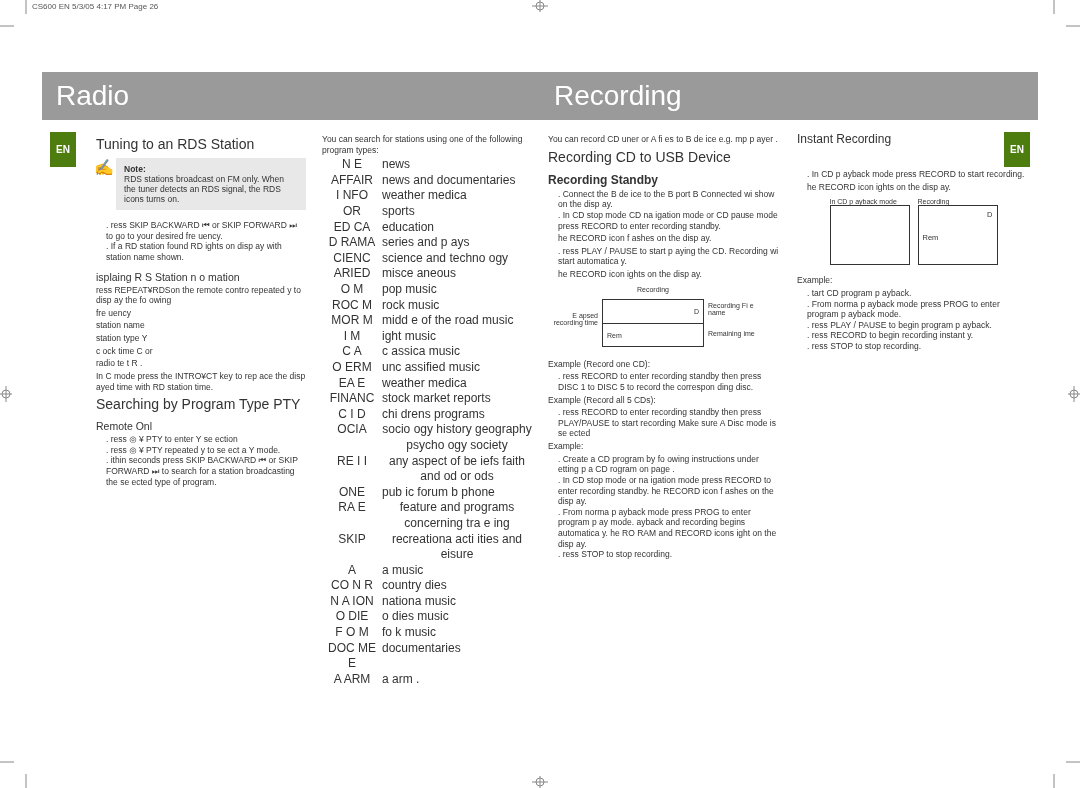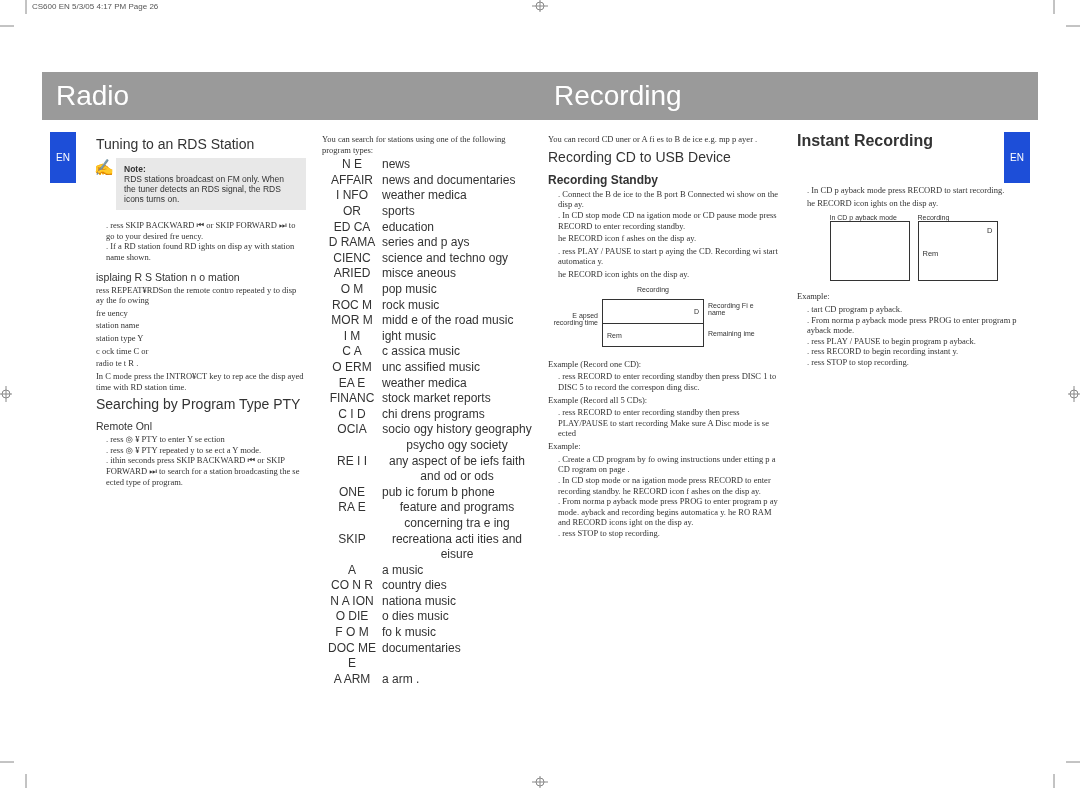--- a/index.html
+++ b/index.html
@@ -42,25 +42,25 @@
     color: #fff;
     font-size: 28px;
     font-weight: 300;
     display: flex;
     align-items: center;
     padding-left: 14px;
     margin-bottom: 12px;
   }
   .lang-badge {
     display: inline-block;
-    background: #1d4ed8;
+    background: #4d7c0f;
     color: #fff;
     font-size: 10px;
-    font-weight: normal;
-    padding: 20px 6px;
+    font-weight: bold;
+    padding: 12px 6px;
     vertical-align: top;
   }
   .cols {
     display: flex;
     gap: 16px;
     padding: 0 8px;
   }
   .col { flex: 1; }
   h2.sect {
     font-size: 14px;
@@ -80,21 +80,21 @@
     position: relative;
   }
   .note-icon {
     position: absolute;
     left: -22px;
     top: 0;
     width: 20px;
     height: 20px;
     font-size: 16px;
   }
-  p, ul { margin: 2px 0; font-size: 8.5px; line-height: 1.25; font-family: Liberation Serif, serif; }
+  p, ul { margin: 2px 0; font-size: 8.5px; line-height: 1.25; }
   ul { padding-left: 10px; list-style: none; }
   ul li::before { content: ". "; }
   .pty-table { font-size: 12px; line-height: 1.3; text-align: center; }
   .pty-table div { display: flex; }
   .pty-table .k { width: 60px; flex-shrink:0; }
   .diagram {
     border: 1px solid #333;
     height: 46px;
     width: 100px;
     margin: 6px auto;
@@ -357,21 +357,21 @@
       <ul>
         <li>Create a CD program by fo owing instructions under  etting   p a CD  rogram on page    .</li>
         <li>In CD stop mode or na igation mode  press RECORD to enter recording standby.  he RECORD icon f ashes on the disp ay.</li>
         <li>From norma  p ayback mode  press PROG to enter program p ay mode.  ayback and recording begins automatica y.  he  RO RAM and RECORD icons  ight on the disp ay.</li>
         <li>ress STOP to stop recording.</li>
       </ul>
     </div>
 
     <div class="col">
       <div style="display:flex;justify-content:space-between;align-items:flex-start">
-        <h3 class="sub" style="font-weight:700;font-size:16px;margin-top:0">Instant Recording</h3>
+        <h3 class="sub" style="font-weight:400;font-size:12px;margin-top:0">Instant Recording</h3>
         <span class="lang-badge">EN</span>
       </div>
       <ul>
               <li>In CD p ayback mode  press RECORD to start recording.</li>
             </ul>
       <p style="padding-left:10px">he RECORD icon ights on the disp ay.</p>
 
       <div class="diag-row">
         <div>
           <div class="diag-label">In CD p ayback mode</div>

